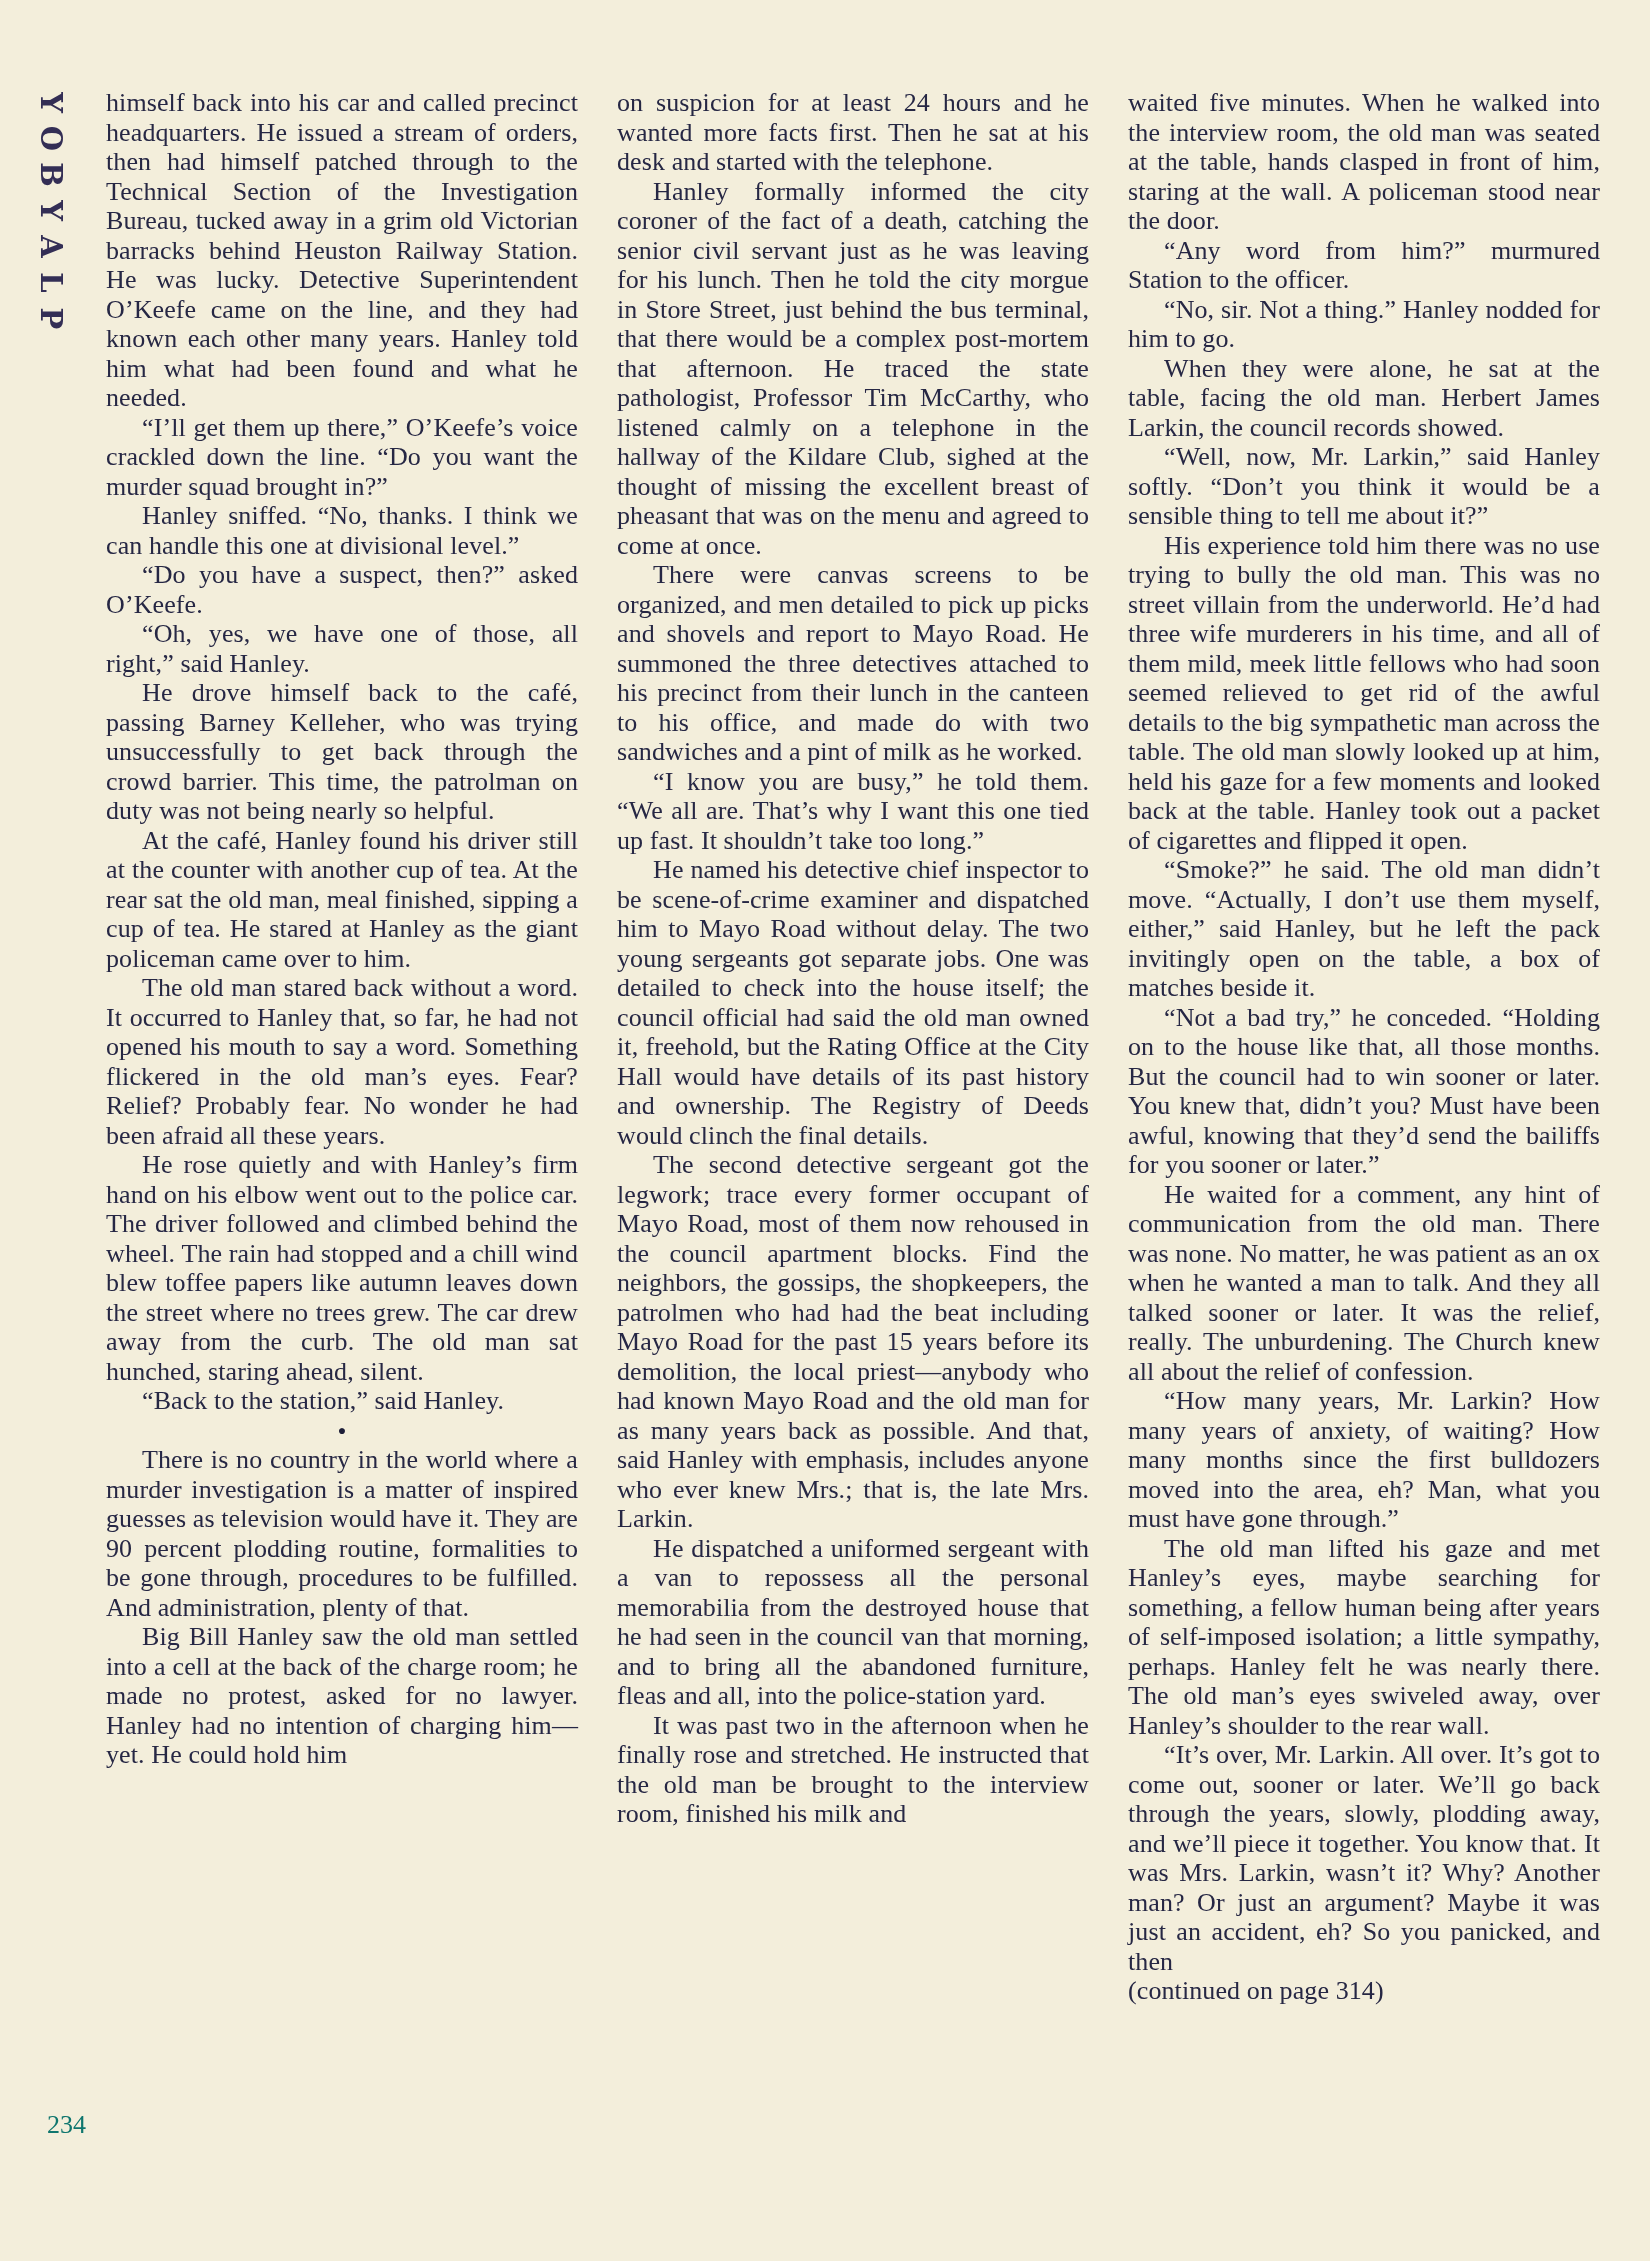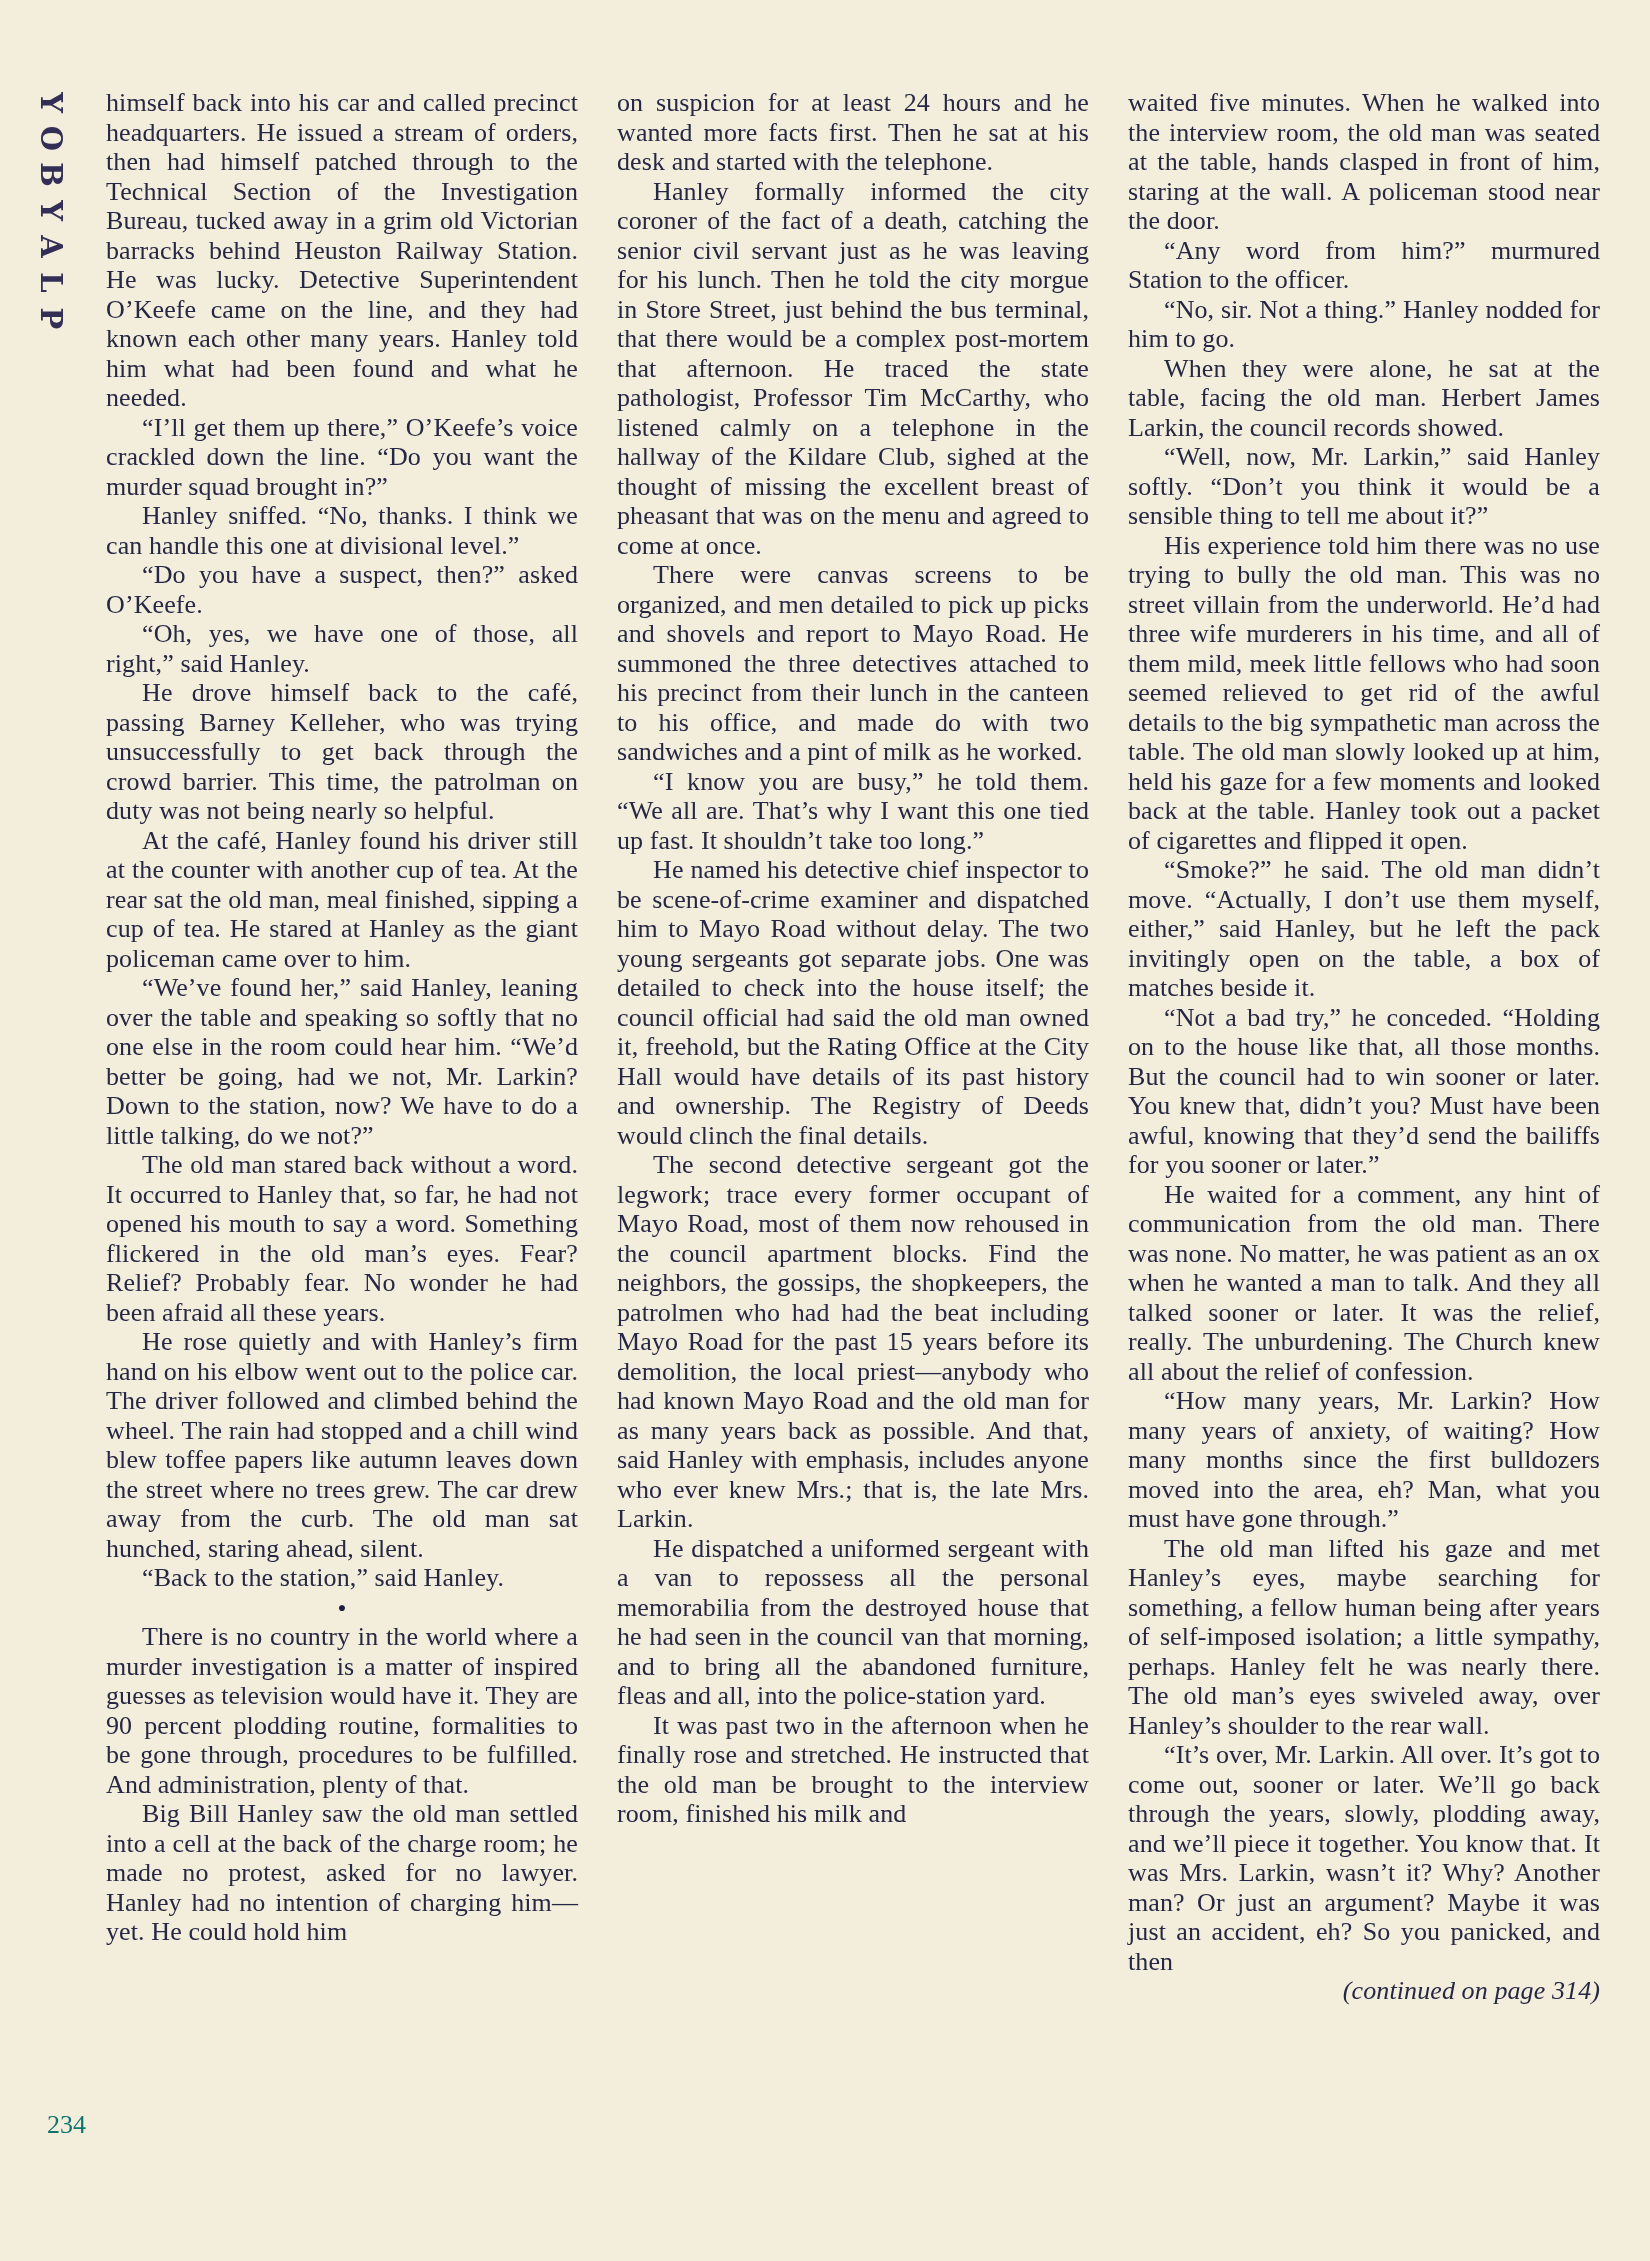--- a/index.html
+++ b/index.html
@@ -65,22 +65,20 @@
   }
   .col p.sep {
     text-indent: 0;
     text-align: center;
     font-size: 14px;
     line-height: 29.5px;
     color: #1d1e38;
   }
   .col p.cont {
     text-indent: 0;
-    text-align: right;
-    font-style: italic;
   }
   .page-number {
     position: absolute;
     left: 47px;
     top: 2110px;
     font-size: 26px;
     color: #0f766e;
     font-family: "Liberation Serif", serif;
   }
 </style>
@@ -100,21 +98,20 @@
 
   <div class="columns">
     <div class="col">
         <p class="first">himself back into his car and called precinct headquarters. He issued a stream of orders, then had himself patched through to the Technical Section of the Investigation Bureau, tucked away in a grim old Victorian barracks behind Heuston Railway Station. He was lucky. Detective Superintendent O’Keefe came on the line, and they had known each other many years. Hanley told him what had been found and what he needed.</p>
         <p class="">“I’ll get them up there,” O’Keefe’s voice crackled down the line. “Do you want the murder squad brought in?”</p>
         <p class="">Hanley sniffed. “No, thanks. I think we can handle this one at divisional level.”</p>
         <p class="">“Do you have a suspect, then?” asked O’Keefe.</p>
         <p class="">“Oh, yes, we have one of those, all right,” said Hanley.</p>
         <p class="">He drove himself back to the café, passing Barney Kelleher, who was trying unsuccessfully to get back through the crowd barrier. This time, the patrolman on duty was not being nearly so helpful.</p>
         <p class="">At the café, Hanley found his driver still at the counter with another cup of tea. At the rear sat the old man, meal finished, sipping a cup of tea. He stared at Hanley as the giant policeman came over to him.</p>
-        <p class="">“We’ve found her,” said Hanley, leaning over the table and speaking so softly that no one else in the room could hear him. “We’d better be going, had we not, Mr. Larkin? Down to the station, now? We have to do a little talking, do we not?”</p>
         <p class="">The old man stared back without a word. It occurred to Hanley that, so far, he had not opened his mouth to say a word. Something flickered in the old man’s eyes. Fear? Relief? Probably fear. No wonder he had been afraid all these years.</p>
         <p class="">He rose quietly and with Hanley’s firm hand on his elbow went out to the police car. The driver followed and climbed behind the wheel. The rain had stopped and a chill wind blew toffee papers like autumn leaves down the street where no trees grew. The car drew away from the curb. The old man sat hunched, staring ahead, silent.</p>
         <p class="">“Back to the station,” said Hanley.</p>
         <p class="sep">●</p>
         <p class="">There is no country in the world where a murder investigation is a matter of inspired guesses as television would have it. They are 90 percent plodding routine, formalities to be gone through, procedures to be fulfilled. And administration, plenty of that.</p>
         <p class="">Big Bill Hanley saw the old man settled into a cell at the back of the charge room; he made no protest, asked for no lawyer. Hanley had no intention of charging him—yet. He could hold him</p>
       </div>
     <div class="col">
         <p class="first">on suspicion for at least 24 hours and he wanted more facts first. Then he sat at his desk and started with the telephone.</p>
         <p class="">Hanley formally informed the city coroner of the fact of a death, catching the senior civil servant just as he was leaving for his lunch. Then he told the city morgue in Store Street, just behind the bus terminal, that there would be a complex post-mortem that afternoon. He traced the state pathologist, Professor Tim McCarthy, who listened calmly on a telephone in the hallway of the Kildare Club, sighed at the thought of missing the excellent breast of pheasant that was on the menu and agreed to come at once.</p>

